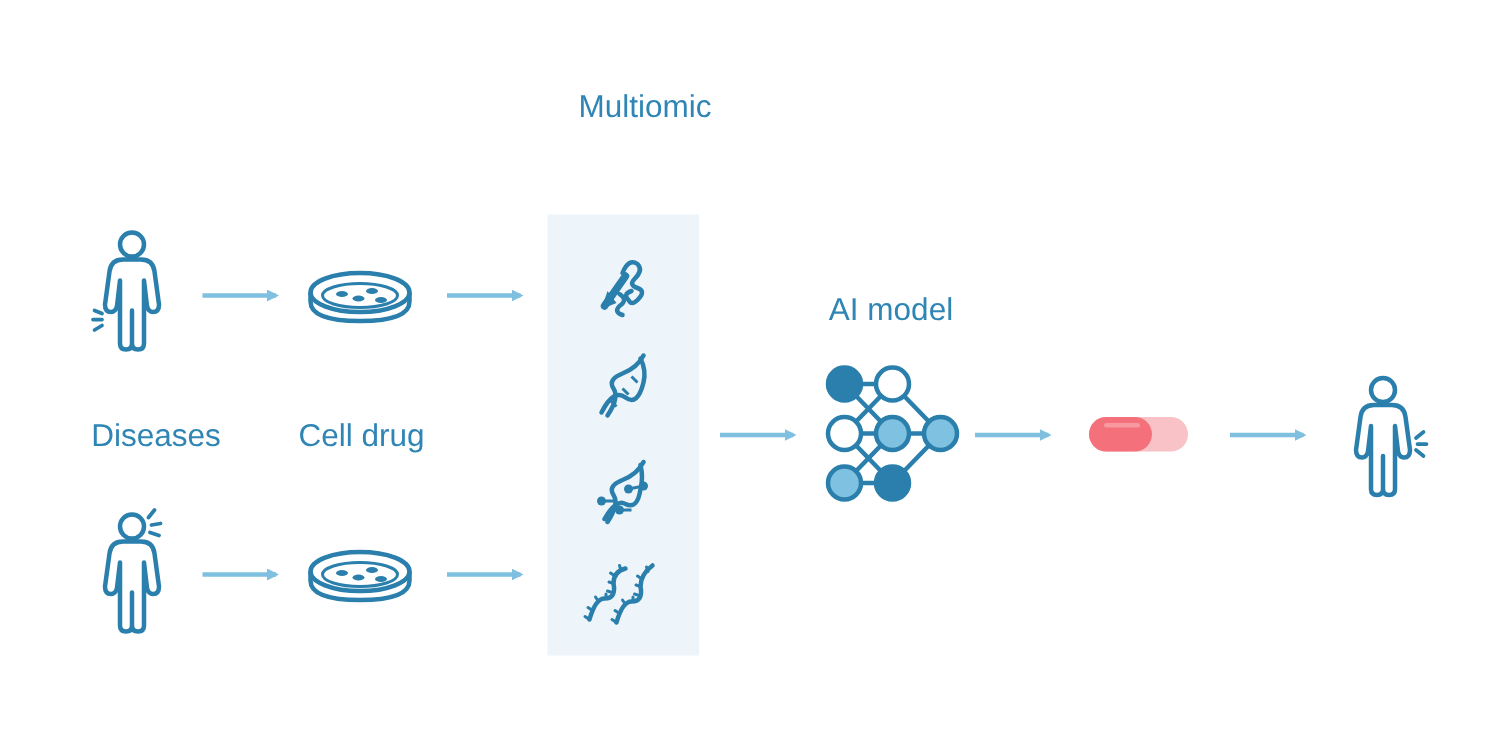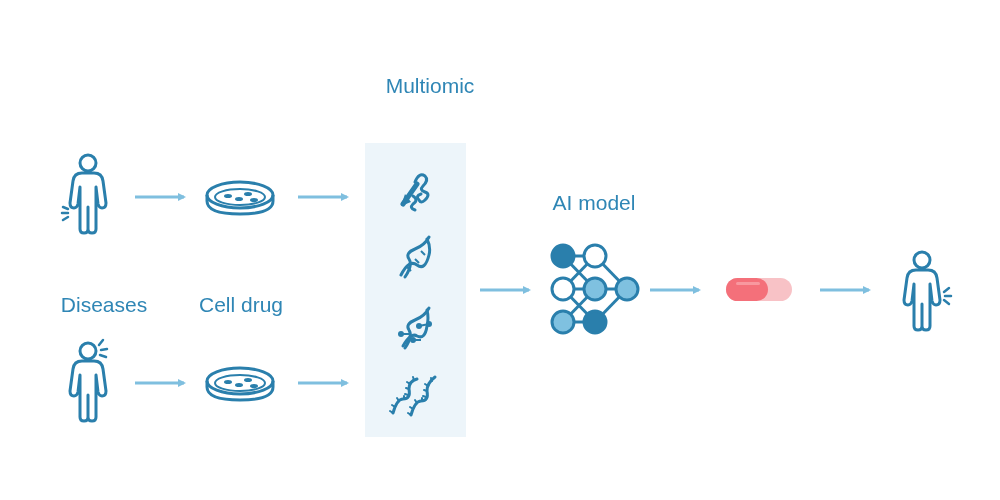--- a/index.html
+++ b/index.html
@@ -1,34 +1,34 @@
 <!DOCTYPE html>
 <html><head>
   <meta charset="utf-8">
   <style>
     html, body { margin: 0; padding: 0; background: #ffffff; }
     body { width: 1000px; height: 500px; position: relative; overflow: hidden;
            font-family: "Liberation Sans", "DejaVu Sans", sans-serif; }
     .label { position: absolute; color: #2f86b5; font-size: 21px; line-height: 34px;
-             text-align: center; white-space: nowrap; margin-top: 14px; }
+             text-align: center; white-space: nowrap; }
     .panel { position: absolute; left: 365px; top: 143px; width: 101px; height: 294px;
              background: #edf5fa; }
     svg.layer { position: absolute; left: 0; top: 0; }
   </style>
 </head>
 <body>
 
 <div class="panel"></div>
 
 <div class="label" style="left:360px; top:55px; width:140px;">
   <div>Multiomic</div>
 </div>
 <div class="label" style="left:46px; top:274px; width:116px;">Diseases</div>
 <div class="label" style="left:180px; top:274px; width:122px;">Cell drug</div>
-<div class="label" style="left:536px; top:172px; width:116px;">AI model</div>
+<div class="label" style="left:536px; top:190px; width:116px;">AI model</div>
 <div class="label" style="left:680px; top:186px; width:160px;">
 </div>
 
 <svg class="layer" width="1000" height="500" viewBox="0 0 1000 500">
   <defs>
     <marker id="ah" markerWidth="8" markerHeight="8" refX="6" refY="4" orient="auto" markerUnits="userSpaceOnUse">
       <path d="M0,0 L8,4 L0,8 Z" fill="#7fbfdf"></path>
     </marker>
     <g id="person">
       <circle cx="0" cy="-22" r="8" fill="none" stroke="#2a7fac" stroke-width="3"></circle>

